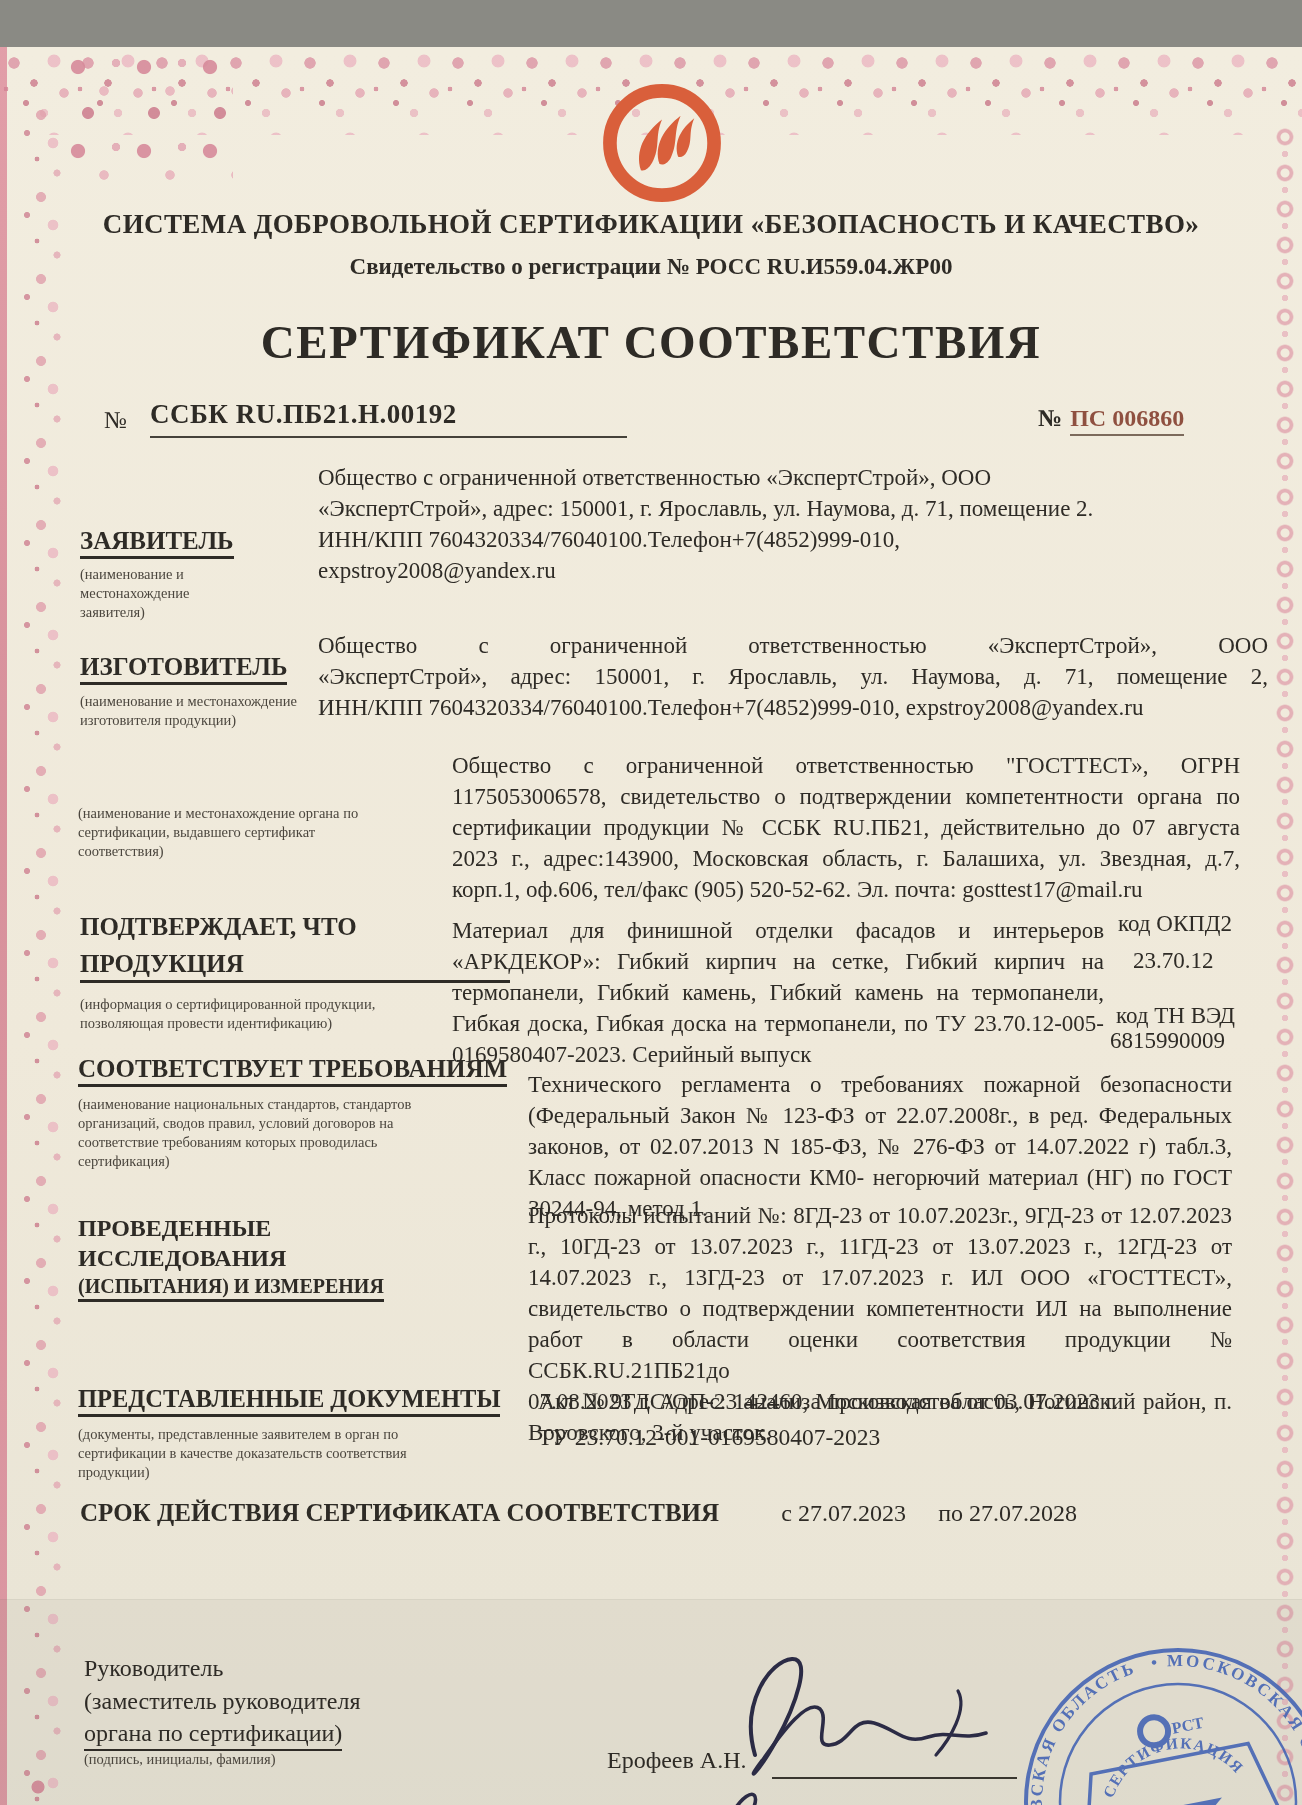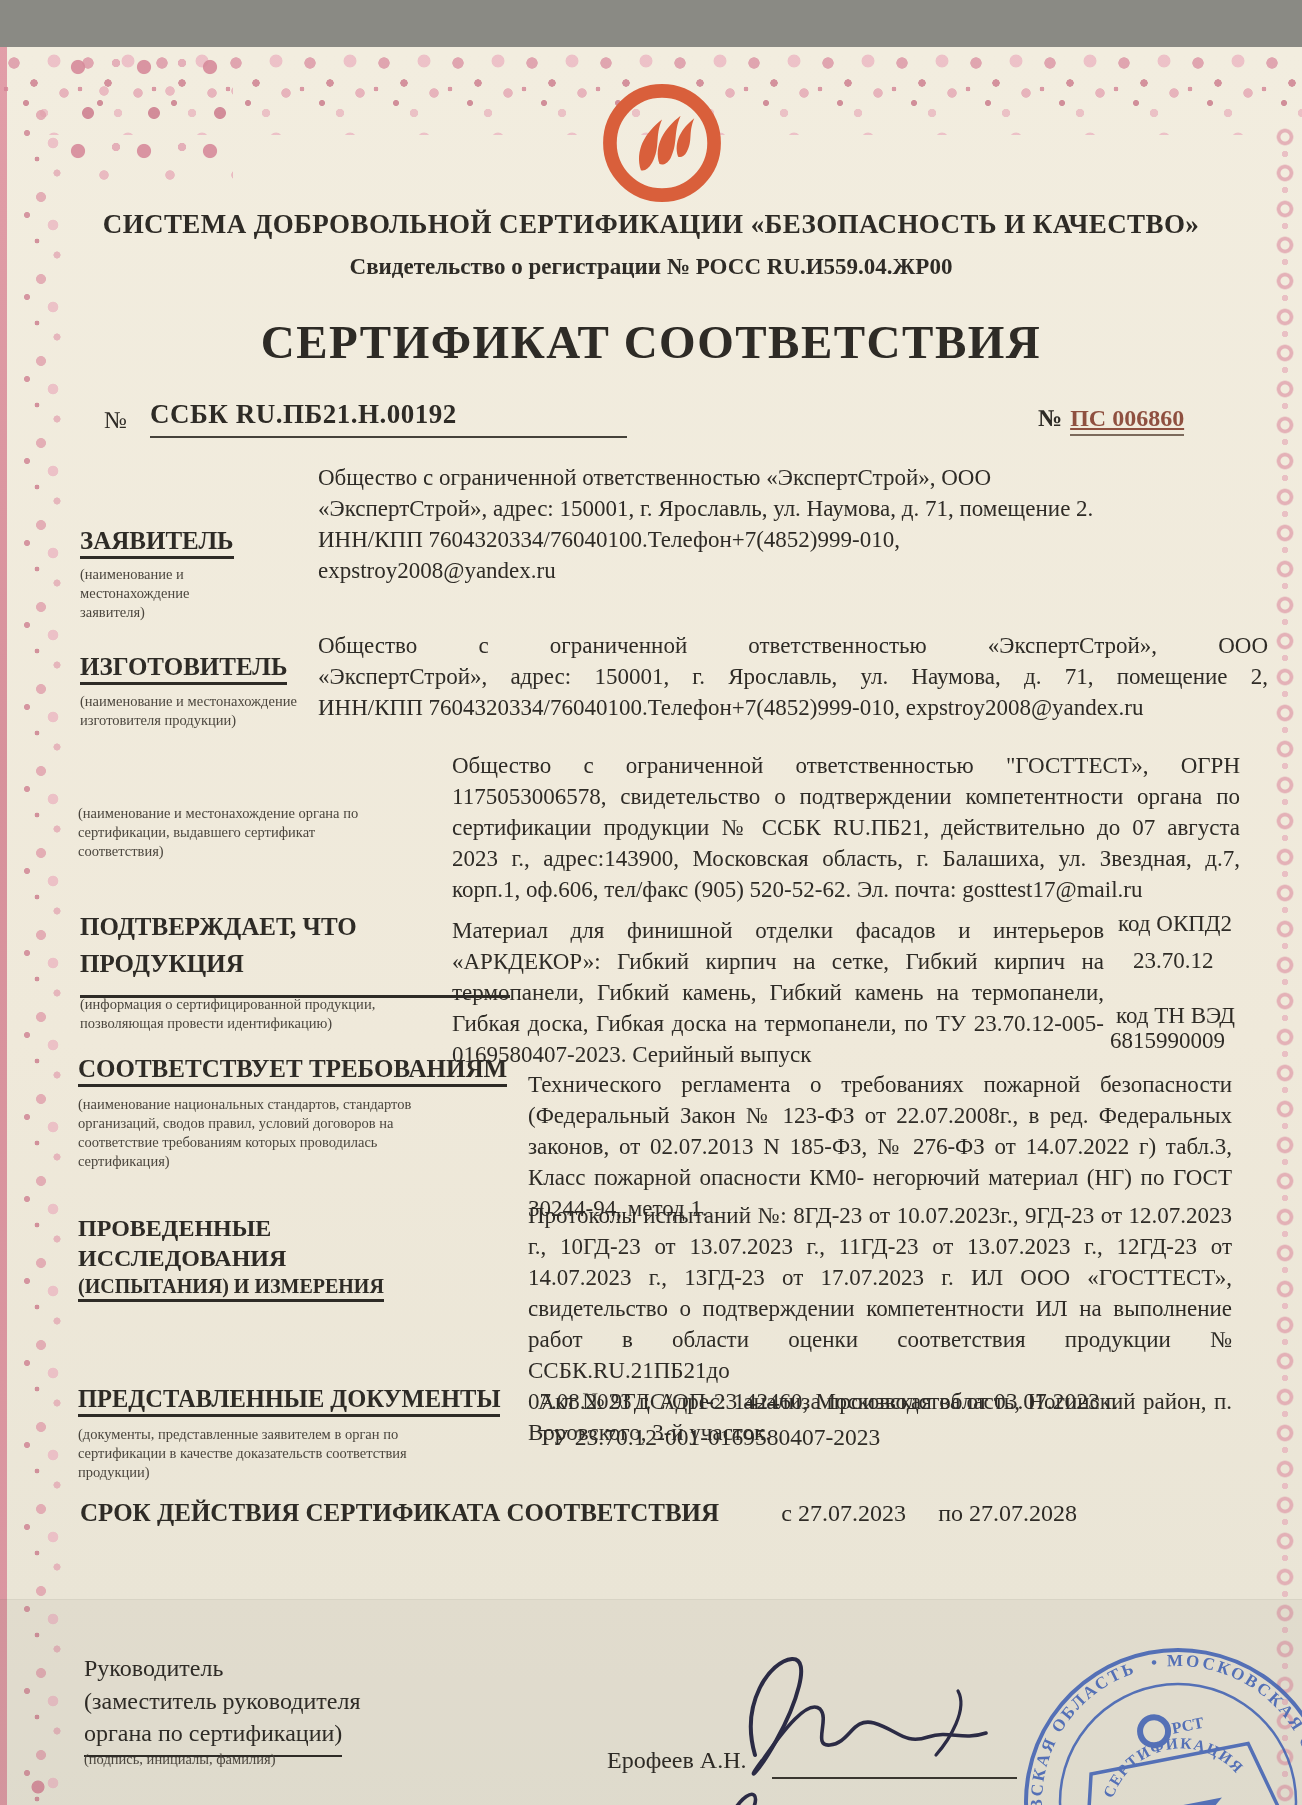--- a/index.html
+++ b/index.html
@@ -51,21 +51,21 @@
   .scan-band{left:0;top:1552px;width:100%;height:253px;background:rgba(120,118,106,.07);
     border-top:1px solid rgba(90,88,78,.06);}
   
   .sysline{left:0;top:162px;width:100%;text-align:center;font-weight:bold;font-size:27px;letter-spacing:.4px;}
   .regline{left:0;top:207px;width:100%;text-align:center;font-weight:bold;font-size:23px;}
   .title{left:0;top:268px;width:100%;text-align:center;font-weight:bold;font-size:47px;letter-spacing:1.5px;margin:0;}
   .num-sign{left:104px;top:360px;font-size:24px;}
   .num-main{left:150px;top:352px;font-size:27px;font-weight:bold;letter-spacing:.5px;
     border-bottom:2px solid #45423a;padding:0 170px 6px 0;}
   .ps-group{left:1038px;top:358px;font-size:24px;font-weight:bold;white-space:nowrap;}
-  .ps-val{color:#8f5040;border-bottom:2px solid #7c6a5c;padding-bottom:3px;margin-left:8px;text-decoration:underline;}
+  .ps-val{color:#8f5040;border-bottom:2px solid #7c6a5c;padding-bottom:3px;margin-left:8px;}
   .label{font-weight:bold;font-size:25px;white-space:nowrap;}
   .u{border-bottom:3px solid #2e2b26;padding-bottom:1px;}
   .note{font-size:14.5px;line-height:1.32;color:#4b463e;}
   .body{font-size:23px;line-height:31px;}
   .jl{text-align:justify;text-align-last:justify;}
   .docbody{font-size:23.5px;line-height:36px;}
   .code-txt{font-size:23px;white-space:nowrap;}
   .validity{left:80px;top:1452px;font-size:25px;white-space:nowrap;}
   .validity .vl{font-weight:bold;}
   .validity .vd{font-size:24px;}
@@ -127,21 +127,21 @@
   <div class="abs note" style="left:78px;top:757px;width:300px;">(наименование и местонахождение органа по сертификации, выдавшего сертификат соответствия)</div>
   <div class="abs body" style="left:452px;top:703px;width:788px;">
     <div class="jl">Общество с ограниченной ответственностью "ГОСТТЕСТ», ОГРН</div>
     <div class="jl">1175053006578, свидетельство о подтверждении компетентности органа по</div>
     <div class="jl">сертификации продукции № ССБК RU.ПБ21, действительно до 07 августа</div>
     <div class="jl">2023 г., адрес:143900, Московская область, г. Балашиха, ул. Звездная, д.7,</div>
     <div>корп.1, оф.606, тел/факс (905) 520-52-62. Эл. почта: gosttest17@mail.ru</div>
   </div>
 
   <div class="abs label" style="left:80px;top:866px;">ПОДТВЕРЖДАЕТ, ЧТО</div>
-  <div class="abs label" style="left:80px;top:903px;width:430px;border-bottom:3px solid #2e2b26;padding-bottom:17px;">ПРОДУКЦИЯ</div>
+  <div class="abs label" style="left:80px;top:903px;width:430px;border-bottom:3px solid #2e2b26;padding-bottom:2px;">ПРОДУКЦИЯ</div>
   <div class="abs note" style="left:80px;top:948px;width:330px;">(информация о сертифицированной продукции, позволяющая провести идентификацию)</div>
   <div class="abs body" style="left:452px;top:868px;width:652px;">
     <div class="jl">Материал для финишной отделки фасадов и интерьеров</div>
     <div class="jl">«АРКДЕКОР»: Гибкий кирпич на сетке, Гибкий кирпич на</div>
     <div class="jl">термопанели, Гибкий камень, Гибкий камень на термопанели,</div>
     <div class="jl">Гибкая доска, Гибкая доска на термопанели, по ТУ 23.70.12-005-</div>
     <div>0169580407-2023. Серийный выпуск</div>
   </div>
   <div class="abs code-txt" style="left:1118px;top:864px;">код ОКПД2</div>
   <div class="abs code-txt" style="left:1133px;top:901px;">23.70.12</div>
@@ -179,21 +179,21 @@
   </div>
 
   <div class="abs validity">
     <span class="vl">СРОК ДЕЙСТВИЯ СЕРТИФИКАТА  СООТВЕТСТВИЯ</span>
     <span class="vd" style="margin-left:56px;">с  27.07.2023</span>
     <span class="vd" style="margin-left:26px;">по 27.07.2028</span>
   </div>
 
   <div class="abs sig-label" style="left:84px;top:1608px;">Руководитель</div>
   <div class="abs sig-label" style="left:84px;top:1641px;">(заместитель руководителя</div>
-  <div class="abs sig-label" style="left:84px;top:1673px;border-bottom:2px solid #2e2b26;padding-bottom:8px;">органа по сертификации)</div>
+  <div class="abs sig-label" style="left:84px;top:1673px;border-bottom:2px solid #2e2b26;padding-bottom:2px;">органа по сертификации)</div>
   <div class="abs note" style="left:84px;top:1703px;width:260px;">(подпись, инициалы, фамилия)</div>
   <div class="abs sig-name" style="left:607px;top:1700px;">Ерофеев А.Н.</div>
   <div class="abs sig-line" style="left:772px;top:1730px;width:245px;"></div>
   <svg class="abs signature-svg" style="left:700px;top:1596px;" width="330" height="150" viewBox="0 0 330 150">
     <path d="M55,112 C40,60 70,18 92,16 C112,15 96,62 76,98 C58,130 44,142 62,118" stroke-width="4"></path>
     <path d="M62,118 C84,86 108,56 120,66 C130,76 112,104 130,102 C150,100 152,74 174,80 C198,87 204,102 228,94 C250,87 262,98 286,90" stroke-width="3.6"></path>
     <path d="M236,112 C250,96 268,66 258,48" stroke-width="3.2"></path>
   </svg>
 
   <div class="abs sig-label u" style="left:84px;top:1761px;">Эксперт (эксперты)</div>

